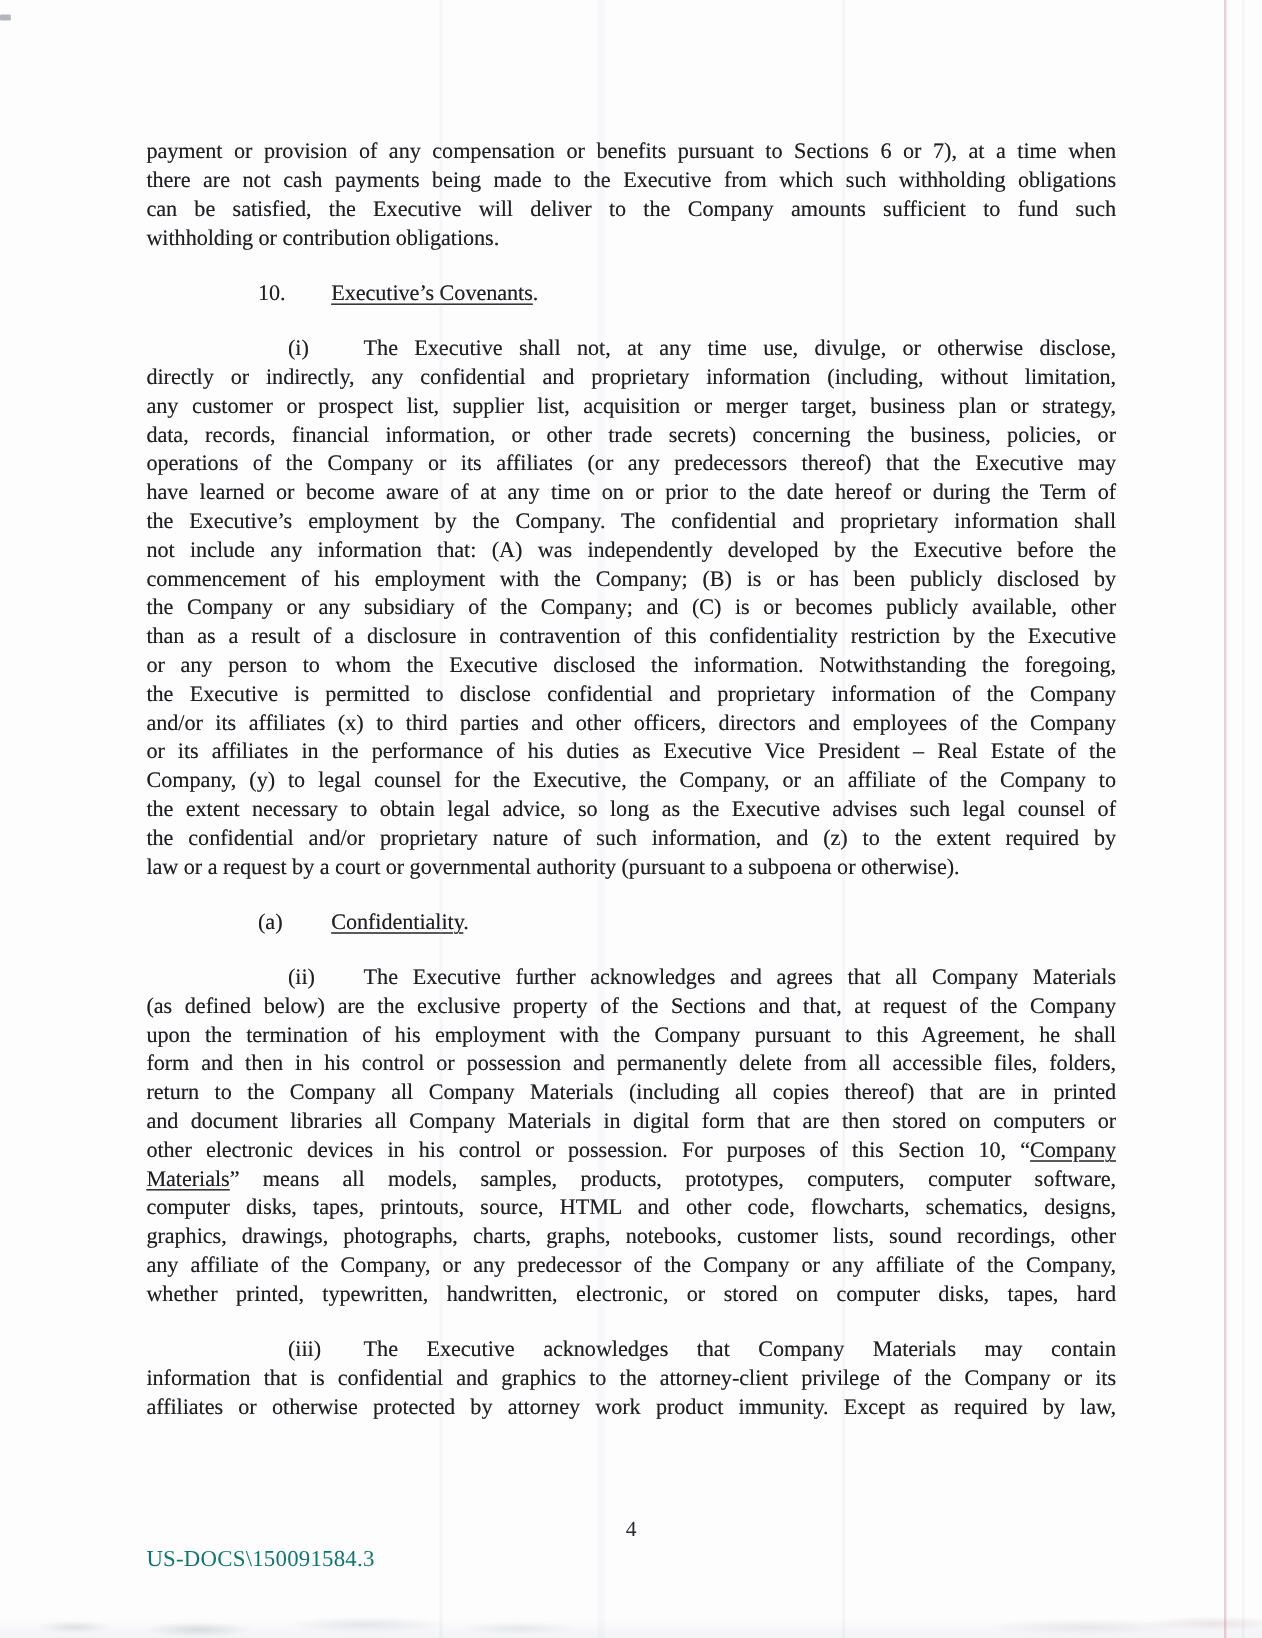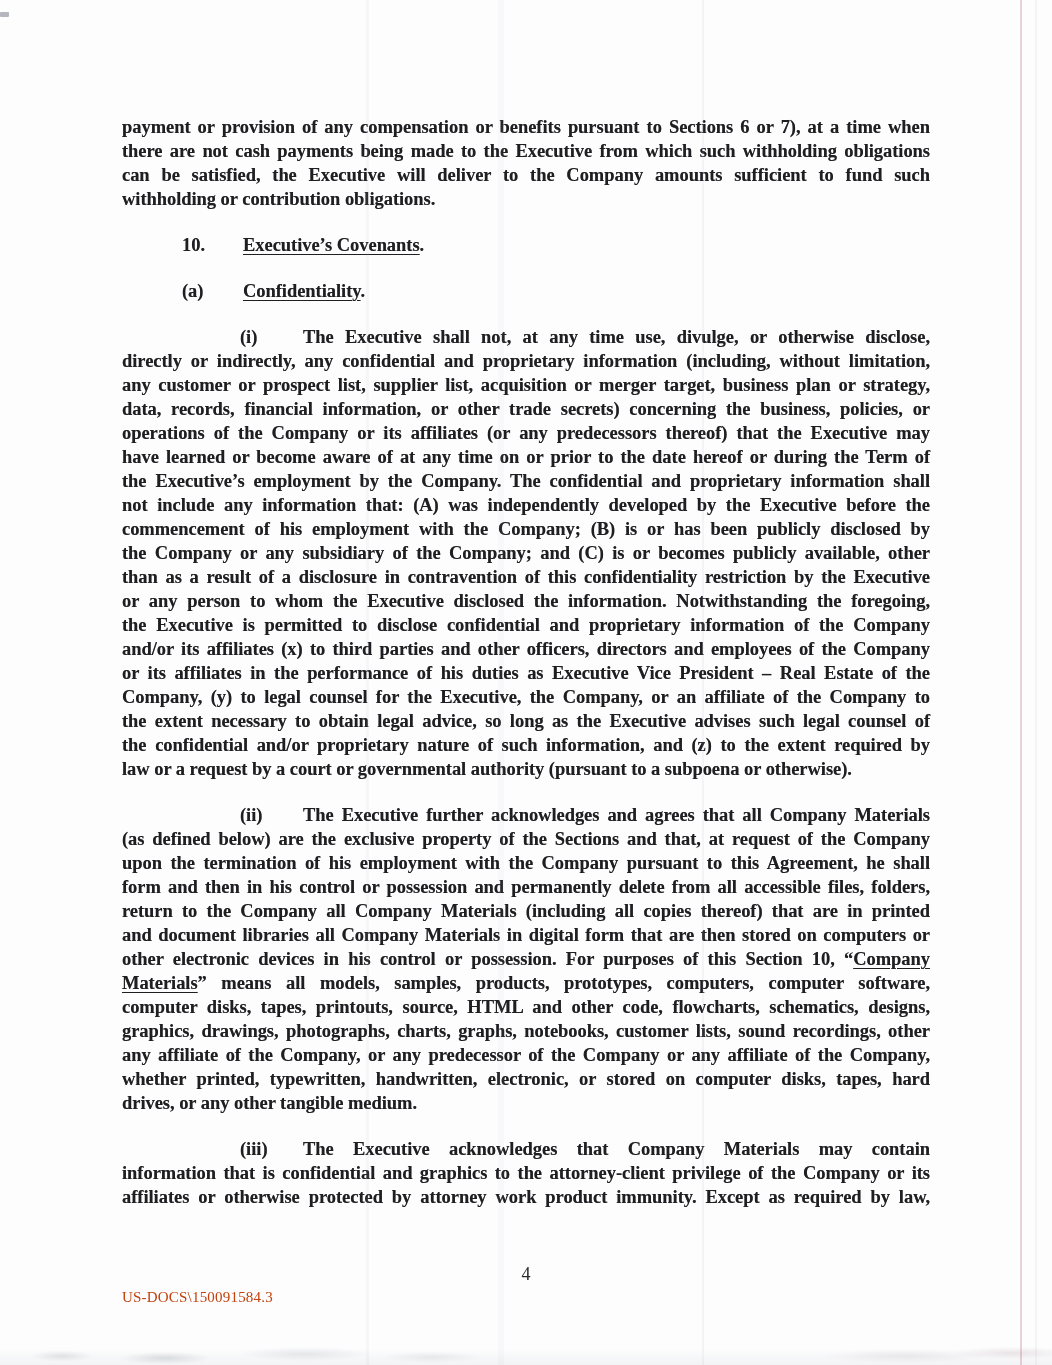--- a/index.html
+++ b/index.html
@@ -10,35 +10,34 @@
     position: relative;
     overflow: hidden;
     font-family: "Liberation Serif", "DejaVu Serif", serif;
     color: #1f1f22;
   }
   .page {
     position: absolute; inset: 0;
     padding: 115px 122px 0 122px;
     box-sizing: border-box;
     text-shadow: 0 0 0.5px rgba(35,35,40,0.55);
-    font-weight: bold;
   }
   .block { margin: 0 0 22px 0; }
   .line {
     font-size: 18.5px;
     line-height: 24px;
     letter-spacing: -0.05px;
     white-space: nowrap;
     text-align: justify;
     text-align-last: justify;
   }
   .line.endline { text-align-last: left; }
   .hnum {
     display: inline-block;
-    margin-left: 60px;
+    margin-left: 93px;
     width: 61px;
   }
   .htitle {
     text-decoration: underline;
     text-underline-offset: 3px;
     text-decoration-thickness: 1.4px;
   }
   .pnum {
     display: inline-block;
     margin-left: 118px;
@@ -52,23 +51,23 @@
   .pagenum {
     position: absolute;
     top: 1264px; left: 0; right: 0;
     text-align: center;
     font-size: 18px;
     color: #2a2a2e;
   }
   .docid {
     position: absolute;
     top: 1289px; left: 122px;
-    font-size: 15px;
+    font-size: 19px;
     letter-spacing: 0.2px;
-    color: #c2410c;
+    color: #0f766e;
   }
   
   .artifact { position: absolute; pointer-events: none; }
   .scan-line-red { top: 0; bottom: 0; left: 1020px; width: 2px; background: rgba(186,98,110,0.28); }
   .scan-streak-a { top: 0; bottom: 0; left: 366px; width: 3px; background: rgba(168,184,200,0.10); }
   .scan-streak-b { top: 0; bottom: 0; left: 702px; width: 2px; background: rgba(168,184,200,0.13); }
   .scan-streak-c { top: 0; bottom: 0; left: 498px; width: 6px; background: rgba(178,190,205,0.07); }
   .scan-streak-d { top: 0; bottom: 0; left: 1035px; width: 2px; background: rgba(170,180,195,0.12); }
   .scan-mark-tl { left: 0; top: 12px; width: 9px; height: 5px; background: rgba(72,76,92,0.40); border-radius: 1px; }
   .scan-noise-bottom {
@@ -90,23 +89,20 @@
   <div>
       <div class="block paragraph">
         <div class="line"><span>payment or provision of any compensation or benefits pursuant to Sections 6 or 7), at a time when</span></div>
         <div class="line"><span>there are not cash payments being made to the Executive from which such withholding obligations</span></div>
         <div class="line"><span>can be satisfied, the Executive will deliver to the Company amounts sufficient to fund such</span></div>
         <div class="line endline"><span>withholding or contribution obligations.</span></div>
       </div>
       <div class="block heading">
         <div class="line endline"><span class="hnum">10.</span><span class="htitle">Executive’s Covenants</span><span>.</span></div>
       </div>
-      <div class="block heading">
-        <div class="line endline"><span class="hnum">(a)</span><span class="htitle">Confidentiality</span><span>.</span></div>
-      </div>
       <div class="block paragraph">
         <div class="line"><span class="pnum">(i)</span><span>The Executive shall not, at any time use, divulge, or otherwise disclose,</span></div>
         <div class="line"><span>directly or indirectly, any confidential and proprietary information (including, without limitation,</span></div>
         <div class="line"><span>any customer or prospect list, supplier list, acquisition or merger target, business plan or strategy,</span></div>
         <div class="line"><span>data, records, financial information, or other trade secrets) concerning the business, policies, or</span></div>
         <div class="line"><span>operations of the Company or its affiliates (or any predecessors thereof) that the Executive may</span></div>
         <div class="line"><span>have learned or become aware of at any time on or prior to the date hereof or during the Term of</span></div>
         <div class="line"><span>the Executive’s employment by the Company. The confidential and proprietary information shall</span></div>
         <div class="line"><span>not include any information that: (A) was independently developed by the Executive before the</span></div>
         <div class="line"><span>commencement of his employment with the Company; (B) is or has been publicly disclosed by</span></div>
@@ -114,34 +110,36 @@
         <div class="line"><span>than as a result of a disclosure in contravention of this confidentiality restriction by the Executive</span></div>
         <div class="line"><span>or any person to whom the Executive disclosed the information. Notwithstanding the foregoing,</span></div>
         <div class="line"><span>the Executive is permitted to disclose confidential and proprietary information of the Company</span></div>
         <div class="line"><span>and/or its affiliates (x) to third parties and other officers, directors and employees of the Company</span></div>
         <div class="line"><span>or its affiliates in the performance of his duties as Executive Vice President – Real Estate of the</span></div>
         <div class="line"><span>Company, (y) to legal counsel for the Executive, the Company, or an affiliate of the Company to</span></div>
         <div class="line"><span>the extent necessary to obtain legal advice, so long as the Executive advises such legal counsel of</span></div>
         <div class="line"><span>the confidential and/or proprietary nature of such information, and (z) to the extent required by</span></div>
         <div class="line endline"><span>law or a request by a court or governmental authority (pursuant to a subpoena or otherwise).</span></div>
       </div>
+      <div class="block heading">
+        <div class="line endline"><span class="hnum">(a)</span><span class="htitle">Confidentiality</span><span>.</span></div>
+      </div>
       <div class="block paragraph">
         <div class="line"><span class="pnum">(ii)</span><span>The Executive further acknowledges and agrees that all Company Materials</span></div>
         <div class="line"><span>(as defined below) are the exclusive property of the Sections and that, at request of the Company</span></div>
         <div class="line"><span>upon the termination of his employment with the Company pursuant to this Agreement, he shall</span></div>
         <div class="line"><span>form and then in his control or possession and permanently delete from all accessible files, folders,</span></div>
         <div class="line"><span>return to the Company all Company Materials (including all copies thereof) that are in printed</span></div>
         <div class="line"><span>and document libraries all Company Materials in digital form that are then stored on computers or</span></div>
         <div class="line"><span>other electronic devices in his control or possession. For purposes of this Section 10, “</span><span class="useg">Company</span></div>
         <div class="line"><span class="useg">Materials</span><span>” means all models, samples, products, prototypes, computers, computer software,</span></div>
         <div class="line"><span>computer disks, tapes, printouts, source, HTML and other code, flowcharts, schematics, designs,</span></div>
         <div class="line"><span>graphics, drawings, photographs, charts, graphs, notebooks, customer lists, sound recordings, other</span></div>
         <div class="line"><span>any affiliate of the Company, or any predecessor of the Company or any affiliate of the Company,</span></div>
         <div class="line"><span>whether printed, typewritten, handwritten, electronic, or stored on computer disks, tapes, hard</span></div>
-        <div class="line endline"><span>drives, or any other tangible medium.</span></div>
       </div>
       <div class="block paragraph">
         <div class="line"><span class="pnum">(iii)</span><span>The Executive acknowledges that Company Materials may contain</span></div>
         <div class="line"><span>information that is confidential and graphics to the attorney-client privilege of the Company or its</span></div>
         <div class="line"><span>affiliates or otherwise protected by attorney work product immunity. Except as required by law,</span></div>
       </div>
     </div>
 </div>
 
 <div class="pagenum">4</div>

